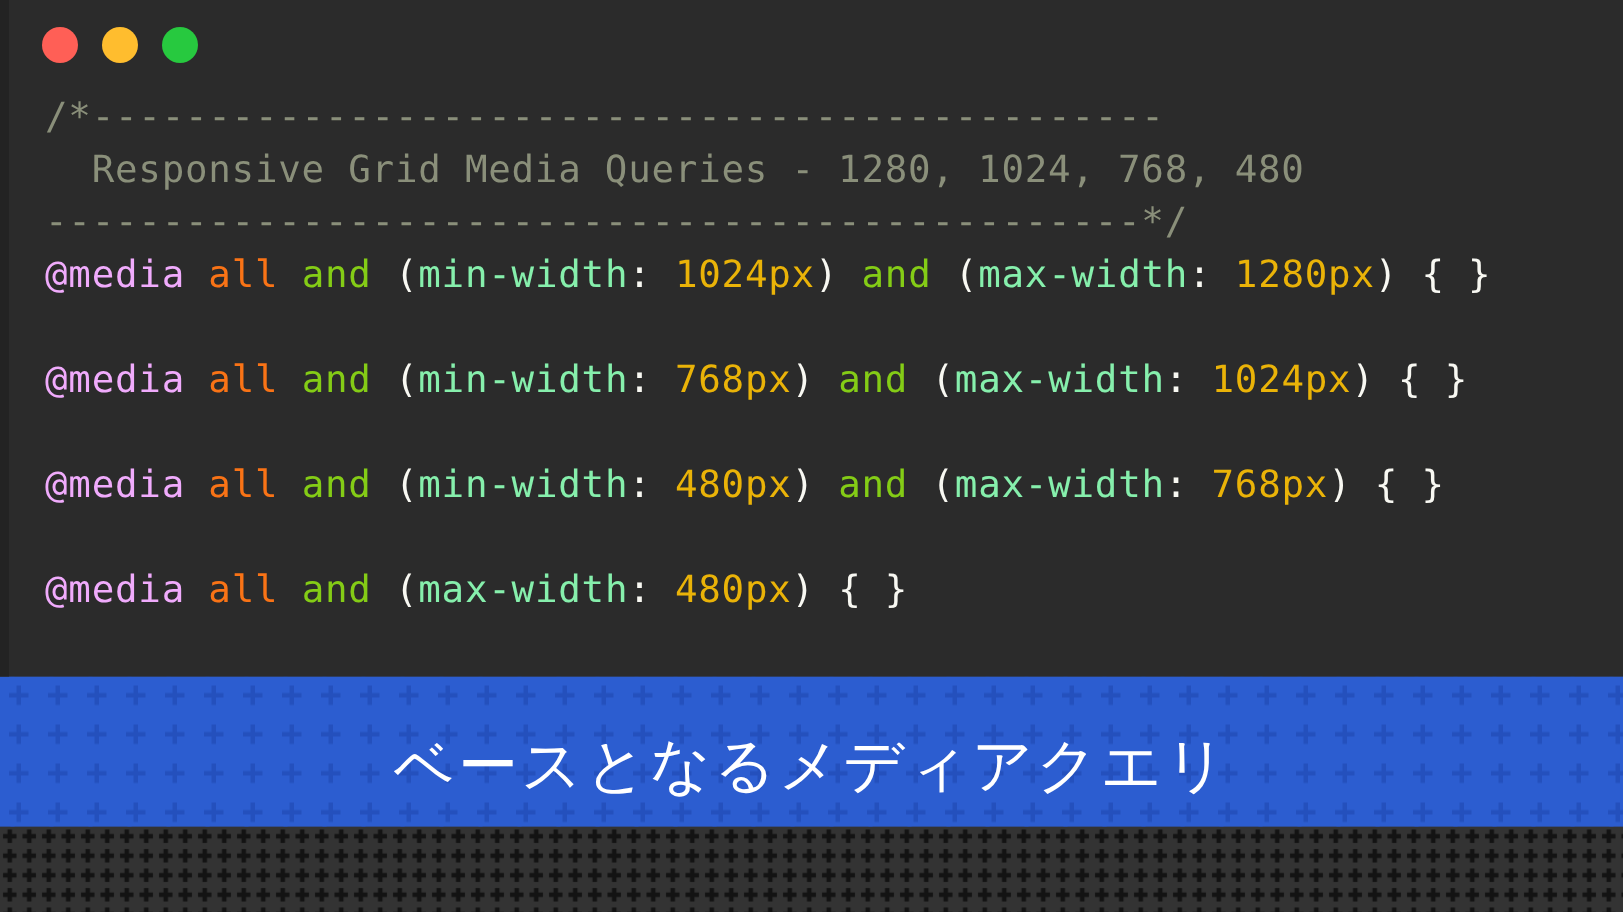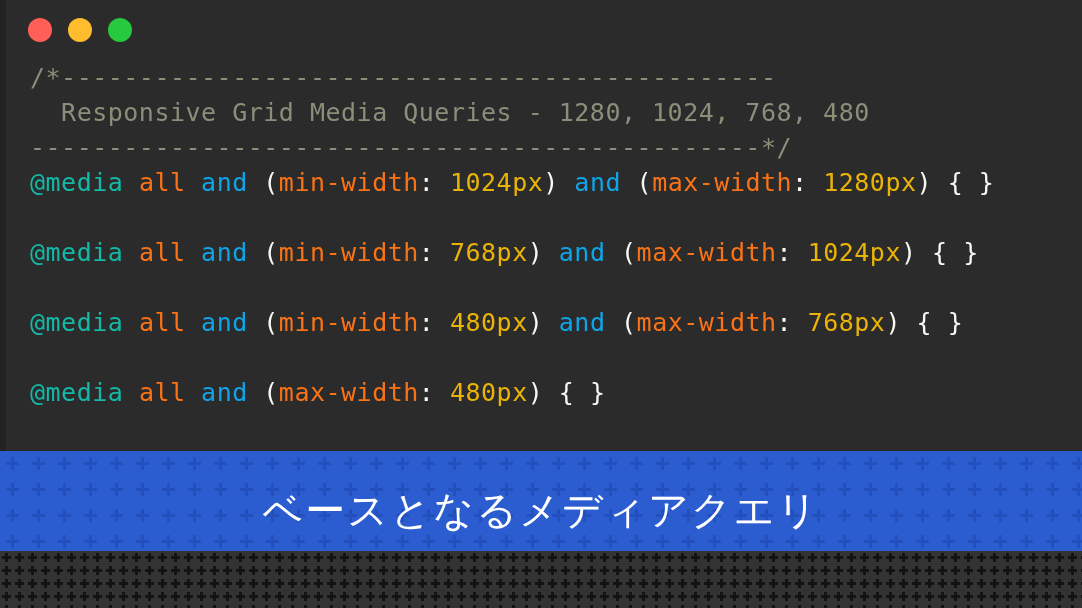--- a/index.html
+++ b/index.html
@@ -65,25 +65,25 @@
     line-height: 35px;
     white-space: pre;
     letter-spacing: 0.5px;
   }
 
   .line { height: 35px; }
   .line.blank { height: 35px; }
 
   
   .tok-comment { color: #8a8f7a; }
-  .tok-at      { color: #14b8a6; }
+  .tok-at      { color: #f0abfc; }
   .tok-all     { color: #f97316; }
-  .tok-and     { color: #0ea5e9; }
+  .tok-and     { color: #84cc16; }
   .tok-punct   { color: #f8f8f2; }
-  .tok-prop    { color: #f97316; }
+  .tok-prop    { color: #86efac; }
   .tok-colon   { color: #f8f8f2; }
   .tok-value   { color: #eab308; }
   .tok-brace   { color: #f8f8f2; }
 
   
   .caption-band {
     position: absolute;
     left: 0;
     top: 451px;
     width: 1082px;

